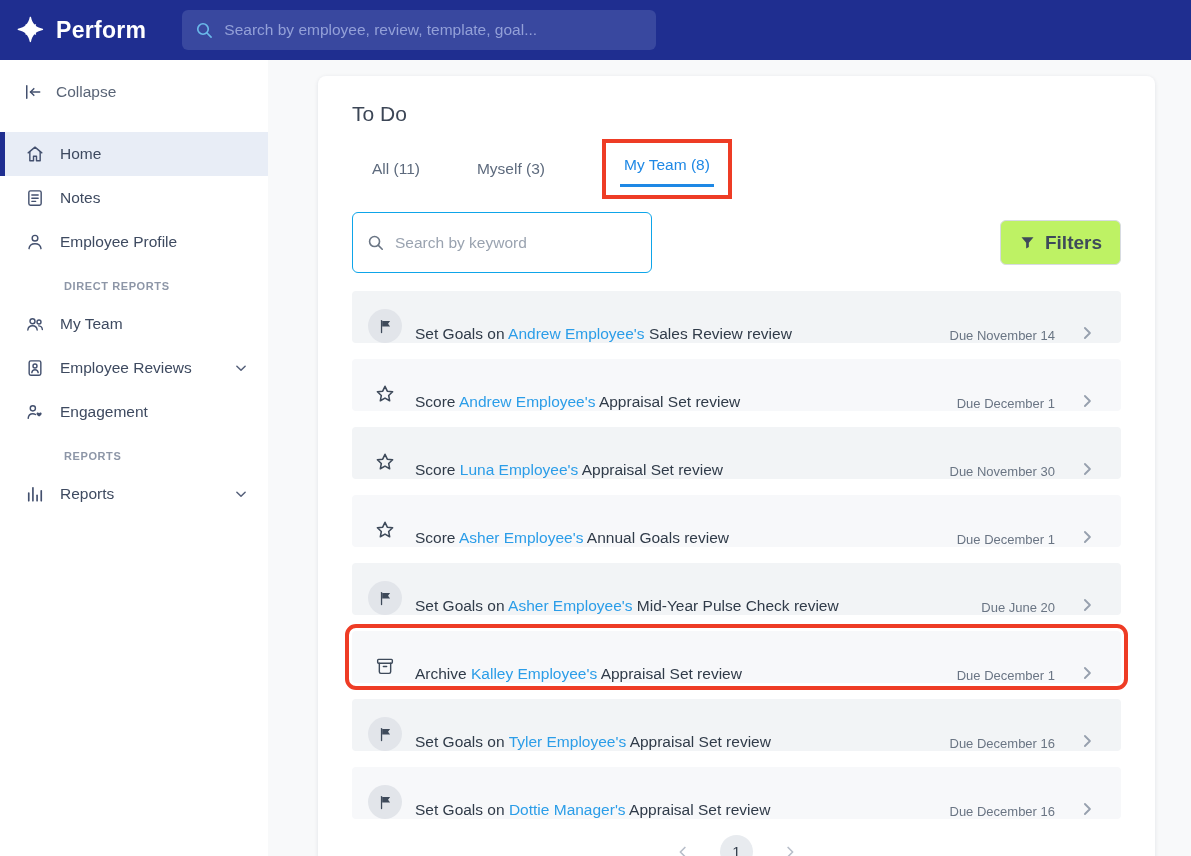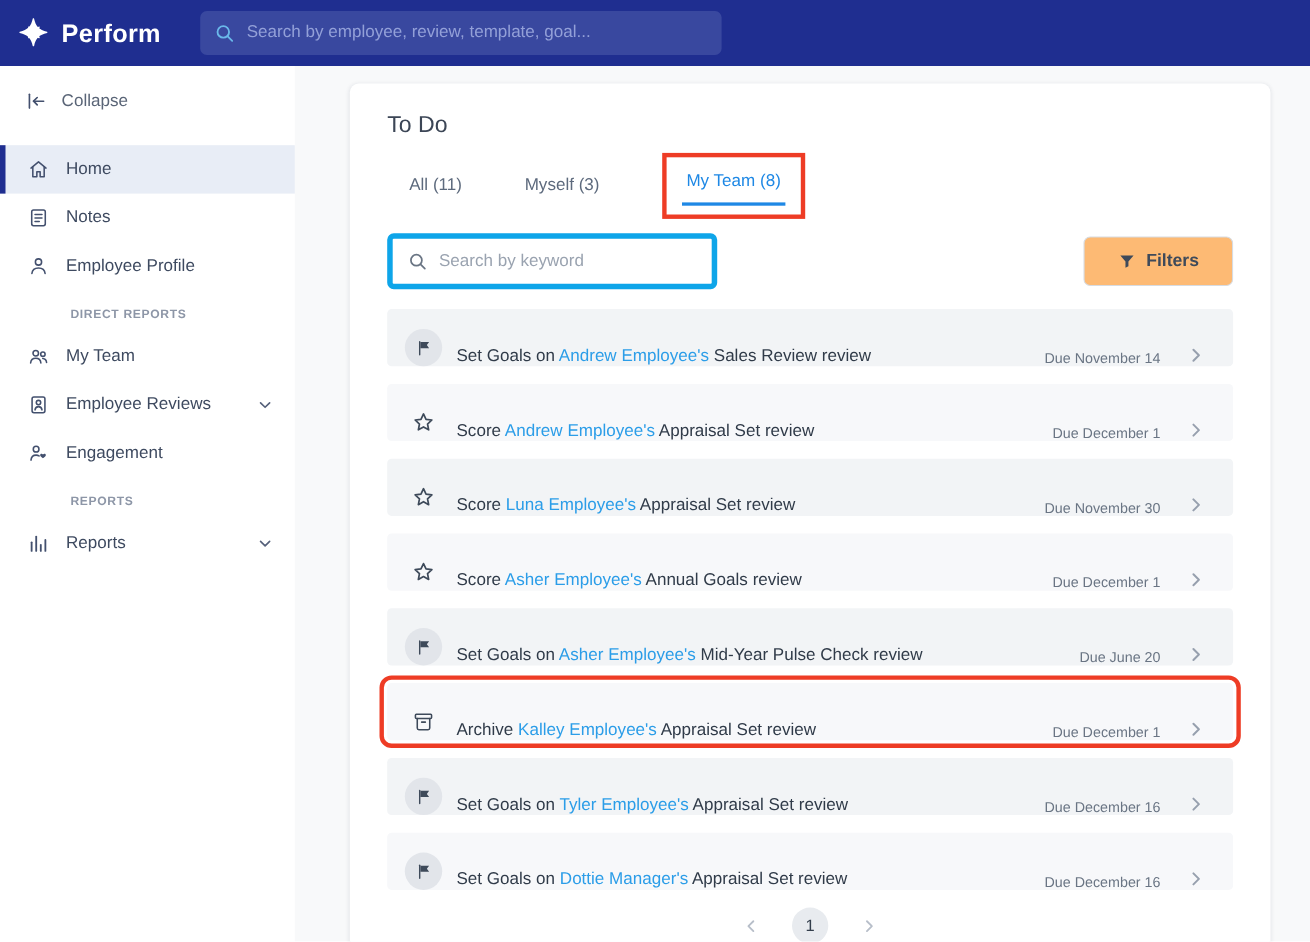--- a/index.html
+++ b/index.html
@@ -38,27 +38,27 @@
   .card { background:#ffffff; border-radius:8px; box-shadow:0 1px 4px rgba(20,30,60,.10);
           padding:26px 34px 12px; height:810px; }
   .card-title { font-size:21px; font-weight:400; color:#3c4656; }
 
   .tabs { display:flex; align-items:center; gap:57px; margin-top:8px; padding-left:20px; height:70px; }
   .tab { font-size:15.5px; color:#5d6a7d; cursor:pointer; }
   .tab.active { color:#1e88e5; font-weight:500; padding:0 4px 10px; border-bottom:3px solid #1e88e5; }
   .tab-annotation { border:4px solid #ee3c25; padding:13px 14px 8px; }
 
   .controls { display:flex; justify-content:space-between; align-items:center; margin-top:8px; }
-  .kw-search { width:300px; height:51px; border:5px solid #0ea5e9; border-radius:6px; background:#fff;
+  .kw-search { width:300px; height:61px; border:1px solid #0ea5e9; border-radius:6px; background:#fff;
                display:flex; align-items:center; gap:10px; padding:0 13px; color:#6a7584; }
   .kw-search input { flex:1; border:none; outline:none; font-size:15.5px; color:#3c4656; font-family:inherit; }
   .kw-search input::placeholder { color:#9aa3b0; }
-  .filters-btn { height:45px; border:1px solid #d7dbe1; border-radius:6px; background:#fdba74;
-                 display:flex; align-items:center; gap:9px; padding:0 30px;
-                 font-size:16px; font-weight:600; color:#3e4a5a; cursor:pointer; }
+  .filters-btn { height:45px; border:1px solid #d7dbe1; border-radius:6px; background:#bef264;
+                 display:flex; align-items:center; gap:9px; padding:0 18px;
+                 font-size:19px; font-weight:600; color:#3e4a5a; cursor:pointer; }
 
   .todo-list { margin-top:18px; }
   .todo-row { height:52px; display:flex; align-items:flex-end; padding:0 24px 0 16px;
               border-radius:4px; margin-bottom:16px; cursor:pointer; }
   .shade-a { background:#f2f4f6; }
   .shade-b { background:#f7f8fa; }
   .todo-row.annotated { outline:4px solid #ee3c25; outline-offset:3px; }
   .row-icon-wrap { width:34px; height:34px; border-radius:50%; display:flex; align-items:center;
                    justify-content:center; margin-right:13px; color:#3e4a5a; flex-shrink:0; }
   .row-icon-wrap.circled { background:#e2e5ea; }

